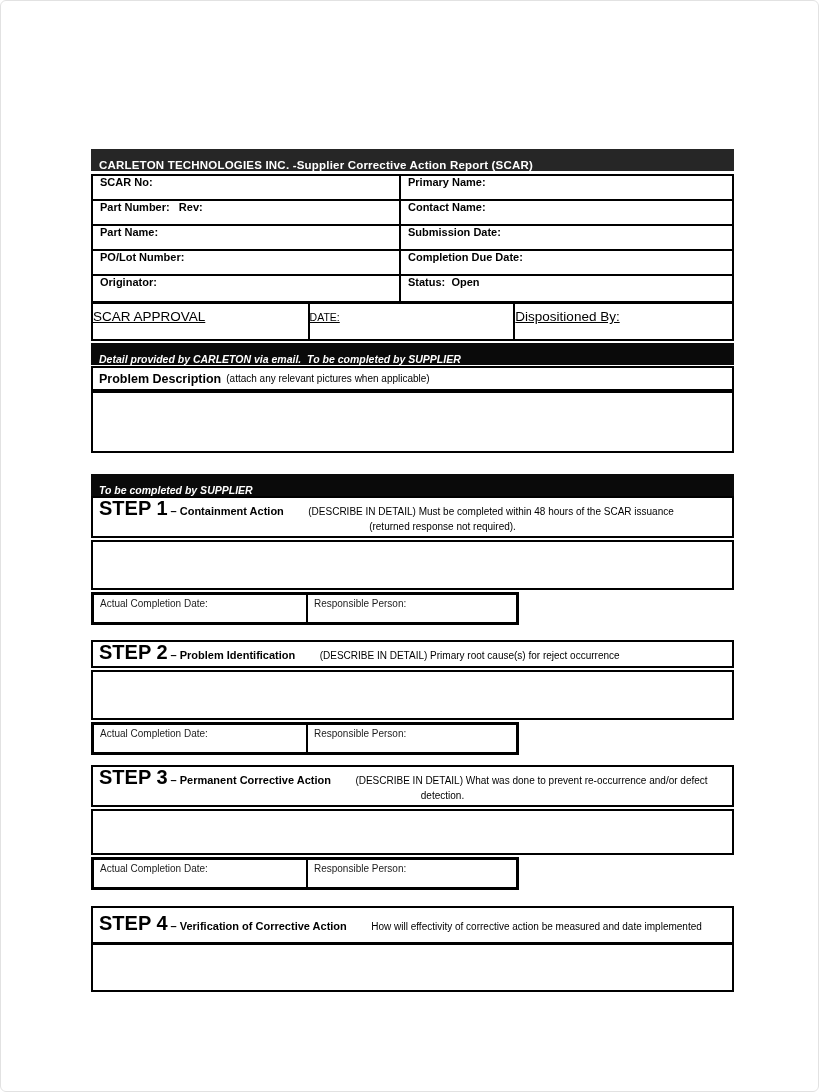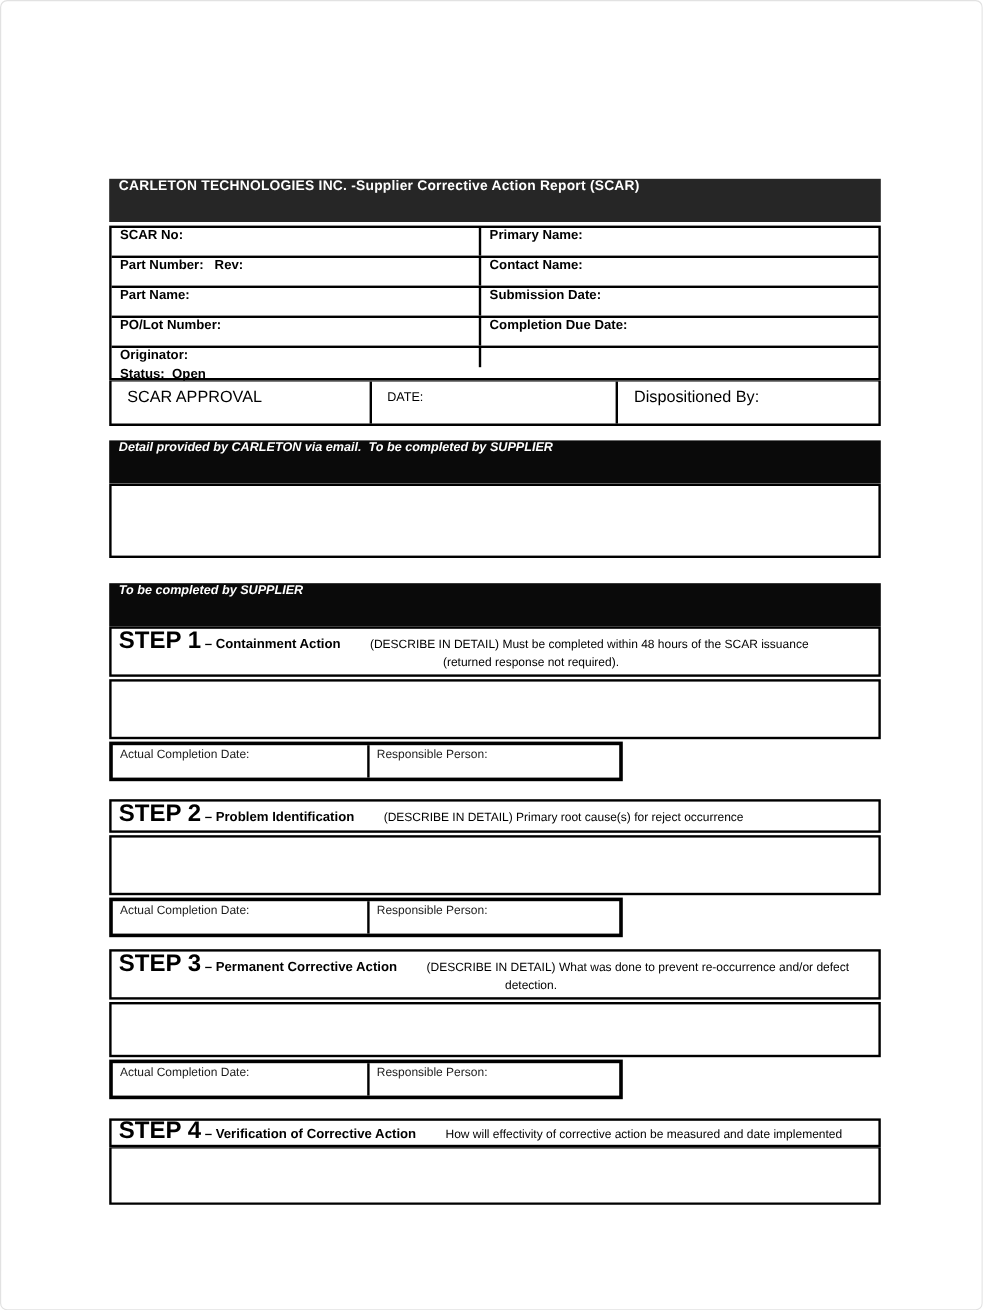--- a/index.html
+++ b/index.html
@@ -3,41 +3,41 @@
 <meta charset="utf-8">
 <style>
   * { margin:0; padding:0; box-sizing:border-box; }
   html,body { background:#ffffff; }
   body { width:819px; height:1092px; font-family:"Liberation Sans", sans-serif; color:#000; position:relative; }
   .sheet { position:absolute; left:0; top:0; width:819px; height:1092px; background:#fff;
            border:1px solid #e2e2e2; border-radius:6px; overflow:hidden; }
   .content { position:absolute; left:90px; top:148px; width:643px; }
 
   
-  .bar { height:36px; background:#0a0a0a; color:#fff; display:flex; align-items:flex-start;
+  .bar { height:22px; background:#0a0a0a; color:#fff; display:flex; align-items:flex-end;
          padding:0 8px; }
   .bar.title-bar { background:#262626; font-weight:bold; font-size:11.5px; letter-spacing:0.2px; margin-bottom:3px; }
   .bar.note-bar { font-weight:bold; font-style:italic; font-size:10.5px; }
 
   
   .info-table { border:2px solid #000; }
   .info-row { display:flex; height:25px; border-bottom:2px solid #000; }
-  .info-row:last-child { border-bottom:none;flex-direction:column; }
+  .info-row:last-child { border-bottom:none; }
   .info-cell { display:flex; align-items:flex-start; padding:0 0 4px 7px; font-weight:bold; font-size:11px; }
   .info-cell.left  { width:48.2%; border-right:2px solid #000; }
   .info-cell.right { width:51.8%; }
 
   
   .approval-row { display:flex; border:2px solid #000; border-top-width:1px; height:38px; }
-  .approval-cell { padding:3px 13px; }
+  .approval-cell { padding:3px 0;text-decoration:underline; }
   .approval-cell.c1 { width:33.9%; border-right:2px solid #000; font-size:13.5px; padding-top:5px; }
   .approval-cell.c2 { width:32.2%; border-right:2px solid #000; font-size:10.5px; padding-top:7px; }
   .approval-cell.c3 { width:33.9%; font-size:13.5px; padding-top:5px; }
 
-  .note-bar.detail-bar { margin-top:12px; }
+  .note-bar.detail-bar { margin-top:2px; }
 
   
   .problem-header { margin-top:1px; border:2px solid #000; height:25px; display:flex; align-items:center; padding:0 6px; }
   .problem-title { font-weight:bold; font-size:12.5px; }
   .problem-hint { font-size:10px; margin-left:5px; }
   .fill-box { border:2px solid #000; background:#fff; }
   .problem-box { height:62px; }
 
   .gap21 { height:21px; } .gap15 { height:15px; } .gap10 { height:10px; } .gap16 { height:16px; }
 
@@ -116,20 +116,24 @@
     <div class="approval-row">
       <div class="approval-cell c1"><span>SCAR APPROVAL</span></div>
       <div class="approval-cell c2"><span>DATE:</span></div>
       <div class="approval-cell c3"><span>Dispositioned By:</span></div>
     </div>
 
     <div class="bar note-bar detail-bar">
       <span>Detail provided by CARLETON via email.&nbsp; To be completed by SUPPLIER</span>
     </div>
 
+    <div class="problem-header">
+      <span class="problem-title">Problem Description</span>
+      <span class="problem-hint">(attach any relevant pictures when applicable)</span>
+    </div>
     <div class="fill-box problem-box"></div>
 
     <div class="gap21"></div>
 
     <div class="bar note-bar">
       <span>To be completed by SUPPLIER</span>
     </div>
 
     <div class="step-header">
       <div class="step-line1">
@@ -168,21 +172,21 @@
       <div class="step-line2">detection.</div>
     </div>
     <div class="fill-box step-box h46"></div>
     <div class="completion-row">
       <div class="completion-cell date"><span>Actual Completion Date:</span></div>
       <div class="completion-cell person"><span>Responsible Person:</span></div>
     </div>
 
     <div class="gap16"></div>
 
-    <div class="step-header single" style="height:24px;">
+    <div class="step-header single" style="height:38px;">
       <div class="step-line1">
         <span class="step-num">STEP 4</span><span class="step-title">– Verification of Corrective Action</span>
         <span class="step-detail">How will effectivity of corrective action be measured and date implemented</span>
       </div>
     </div>
     <div class="fill-box step-box h48"></div>
 
   </div>
 </div>
 

